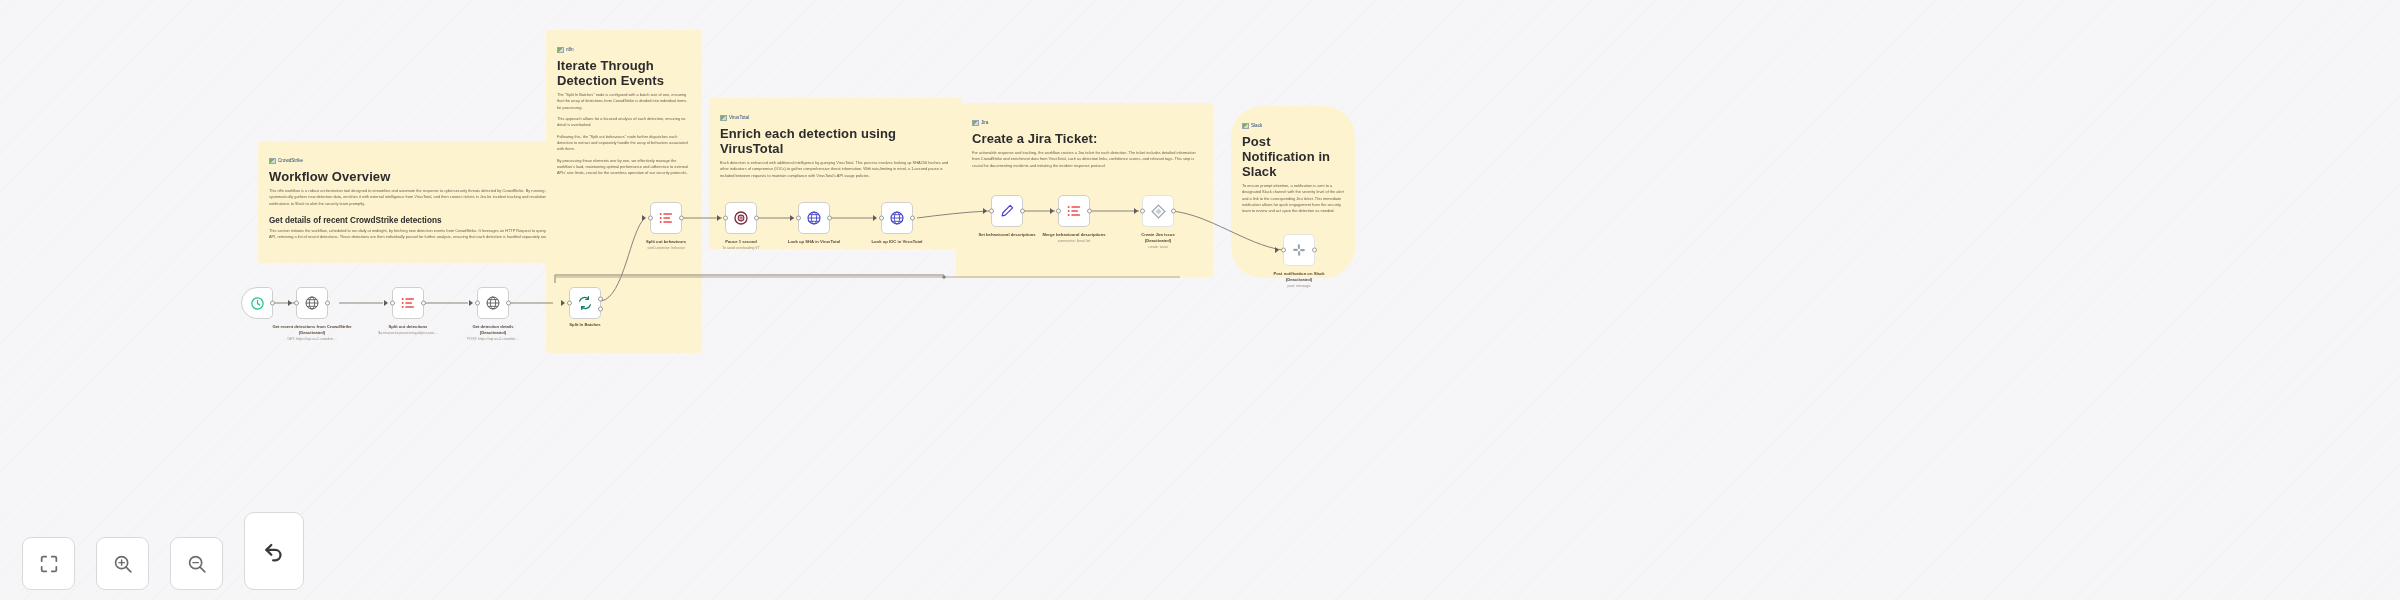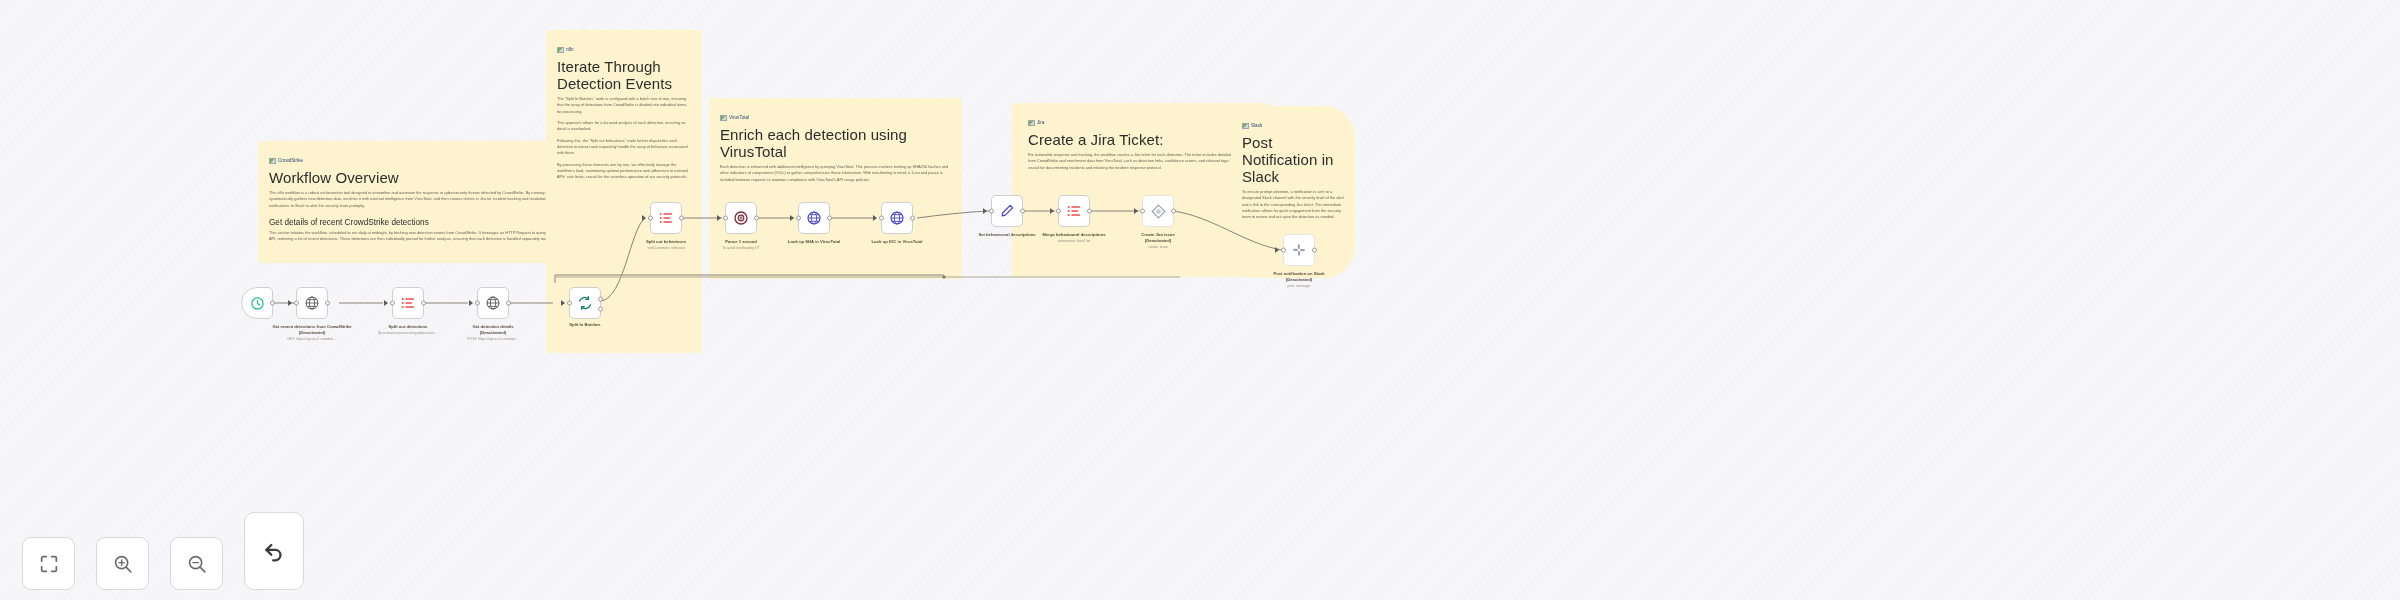--- a/index.html
+++ b/index.html
@@ -31,43 +31,43 @@
     margin-bottom:5px;
   }
   .imgph .brokenicon {
     width:7px;height:6px;
     background:linear-gradient(135deg,#7fae5e 0%,#7fae5e 45%,#cfd8dc 45%,#cfd8dc 100%);
     border:0.5px solid #9aa7ad;
     display:inline-block;
     flex:0 0 auto;
   }
   .sticky h2 {
-    font-size:15px;
-    font-weight:normal;
+    font-size:13px;
+    font-weight:bold;
     color:#2c2c2c;
     margin:0 0 4px 0;
     letter-spacing:0.1px;
   }
   .sticky h3 {
     font-size:8.2px;
-    font-weight:normal;
+    font-weight:bold;
     color:#2c2c2c;
     margin:9px 0 3px 0;
   }
   .sticky p {
     font-size:3.9px;
     line-height:1.62;
     color:#6a5d4e;
     margin:0 0 5px 0;
   }
 
   #note-overview { left:214px; top:141px; width:334px; height:122px;margin-left:44px; }
   #note-iterate  { left:546px; top:30px;  width:156px; height:323px; }
-  #note-vt       { left:709px; top:98px;  width:253px; height:181px; }
-  #note-jira     { left:1012px; top:103px; width:257px; height:174px;padding-left:16px; }
+  #note-vt       { left:709px; top:98px;  width:253px; height:151px; }
+  #note-jira     { left:956px; top:103px; width:257px; height:174px;padding-left:16px; }
   #note-slack    { left:1231px;top:106px; width:124px; height:172px;border-radius:31px; }
 
   
   .node {
     position:absolute;
     width:32px; height:32px;
     background:#ffffff;
     border:1px solid #cfcfcf;
     border-radius:5px;
     display:flex; align-items:center; justify-content:center;

